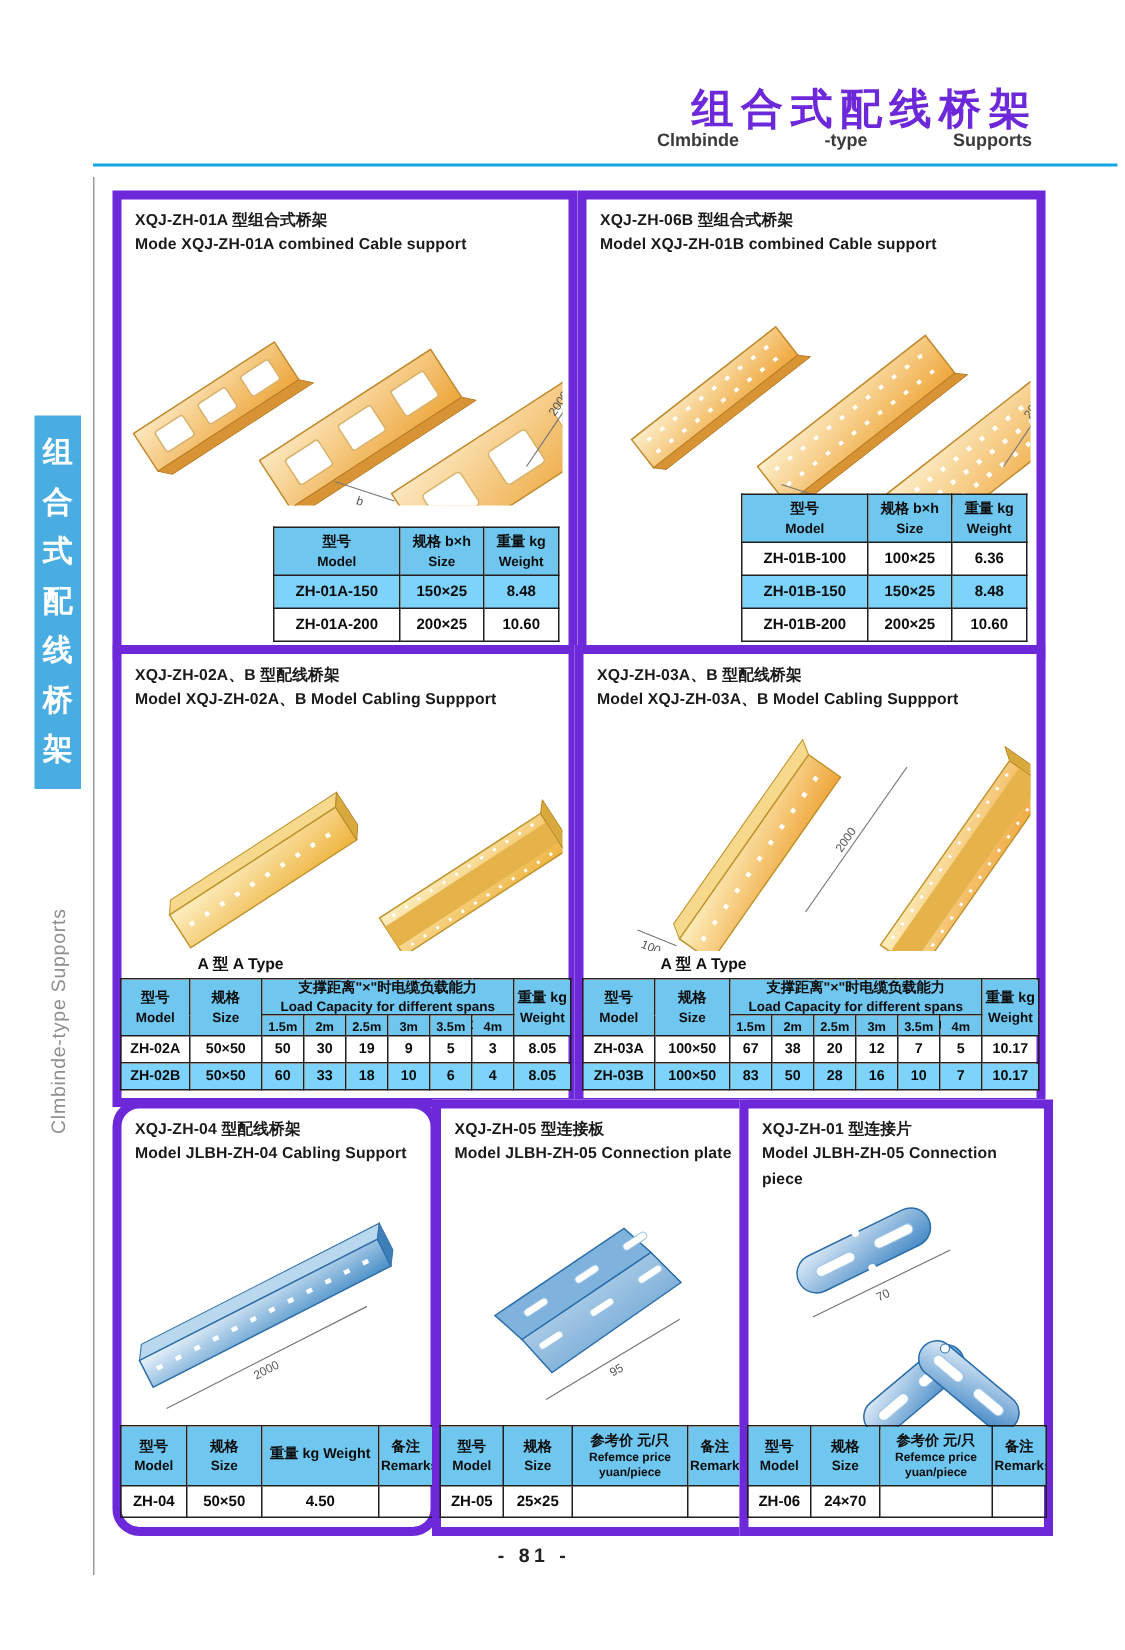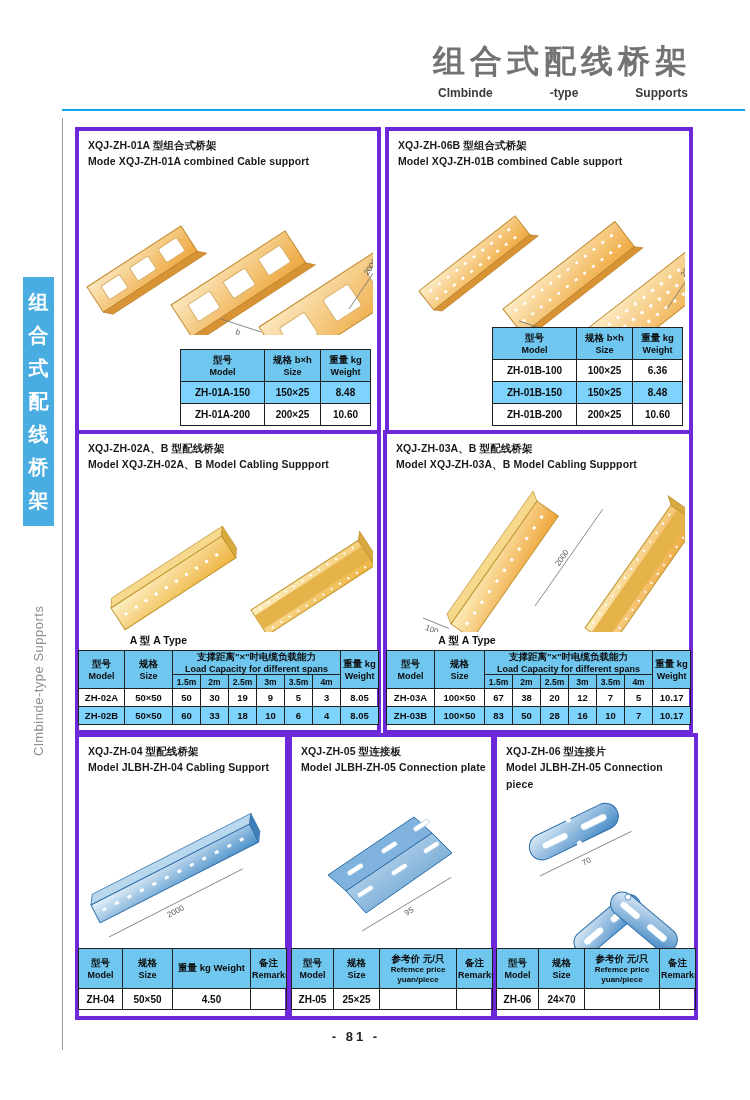--- a/index.html
+++ b/index.html
@@ -1,32 +1,32 @@
 <!DOCTYPE html>
 <html><head>
 <meta charset="utf-8">
 <style>
   html,body{margin:0;padding:0;background:#f2f2f2;}
   .page{position:relative;width:750px;height:1100px;background:#ffffff;margin:0 auto;
         font-family:"Liberation Sans",sans-serif;overflow:hidden;}
   
-  .h-title{position:absolute;top:40px;right:58px;font-size:32px;font-weight:bold;
-           color:#737373;letter-spacing:5px;white-space:nowrap;}
+  .h-title{position:absolute;top:54px;right:58px;font-size:28px;font-weight:bold;
+           color:#6d28d9;letter-spacing:5px;white-space:nowrap;}
   .h-sub{position:absolute;top:86px;right:62px;width:250px;display:flex;
          justify-content:space-between;font-size:12px;font-weight:bold;color:#3a3a3a;}
   .h-line{position:absolute;top:109px;left:62px;right:5px;height:2px;background:#0fa8e6;}
   
   .v-line{position:absolute;left:62px;top:118px;height:932px;width:1px;background:#9a9a9a;}
   .tab{position:absolute;left:23px;top:277px;width:31px;background:#49ade1;color:#fff;
        font-weight:bold;font-size:20px;text-align:center;padding:9px 0;}
   .tab div{line-height:33px;height:33px;}
   .tab-en{position:absolute;left:31px;top:528px;height:228px;writing-mode:vertical-rl;
           transform:rotate(180deg);font-size:13px;color:#8f8f8f;letter-spacing:.5px;white-space:nowrap;}
   
-  .panel{position:absolute;background:#fff;border:4px solid #6d28d9;}
+  .panel{position:absolute;background:#fff;border:6px solid #6d28d9;}
   .p-title{position:absolute;left:9px;top:6px;right:5px;font-size:10.5px;font-weight:bold;
            color:#1a1a1a;line-height:1.55;letter-spacing:.1px;}
   .img{position:absolute;}
   
   table.tbl{border-collapse:collapse;table-layout:fixed;font-weight:bold;color:#0c0c0c;}
   .tbl td{border:1px solid #1f1f1f;text-align:center;vertical-align:middle;padding:0 1px;overflow:hidden;}
   .hd{background:#6fc6ef;}
   tr.alt td{background:#7dd3fc;}
   .cn{font-size:9.5px;line-height:1.3;}
   .en{font-size:9px;line-height:1.15;}
@@ -417,21 +417,21 @@
         <td class="d">28</td>
         <td class="d">16</td>
         <td class="d">10</td>
         <td class="d">7</td>
         <td class="d">10.17</td>
       </tr>
     </tbody>
       </table>
   </div>
 
-  <div class="panel" style="left:75px;top:733px;width:206px;height:279px;">
+  <div class="panel" style="left:75px;top:733px;width:206px;height:279px;border-radius:18px;">
     <div class="p-title">
       <div>XQJ-ZH-04 型配线桥架</div>
       <div>Model JLBH-ZH-04 Cabling Support</div>
     </div>
     <svg class="img" style="left:2px;top:42px;" width="200" height="172" viewBox="0 0 200 172">
       <defs>
           <linearGradient id="gb5" x1="0" y1="0" x2="1" y2="1">
         <stop offset="0" stop-color="#e9f3fb"></stop>
             <stop offset="1" stop-color="#4a90c8"></stop>
           </linearGradient>
@@ -541,21 +541,21 @@
         <td class="d">25×25</td>
         <td class="d"></td>
         <td class="d"></td>
       </tr>
     </tbody>
       </table>
   </div>
 
   <div class="panel" style="left:493px;top:733px;width:197px;height:279px;">
     <div class="p-title">
-      <div>XQJ-ZH-06 型连接片</div>
+      <div>XQJ-ZH-01 型连接片</div>
       <div>Model JLBH-ZH-05 Connection piece</div>
     </div>
     <svg class="img" style="left:2px;top:44px;" width="191" height="170" viewBox="0 0 191 170">
       <defs>
           <linearGradient id="gb7" x1="0" y1="0" x2="1" y2="1">
         <stop offset="0" stop-color="#e2eef9"></stop>
             <stop offset="1" stop-color="#3f86c4"></stop>
           </linearGradient>
         </defs>
       <g transform="translate(26,60) rotate(-26)">

